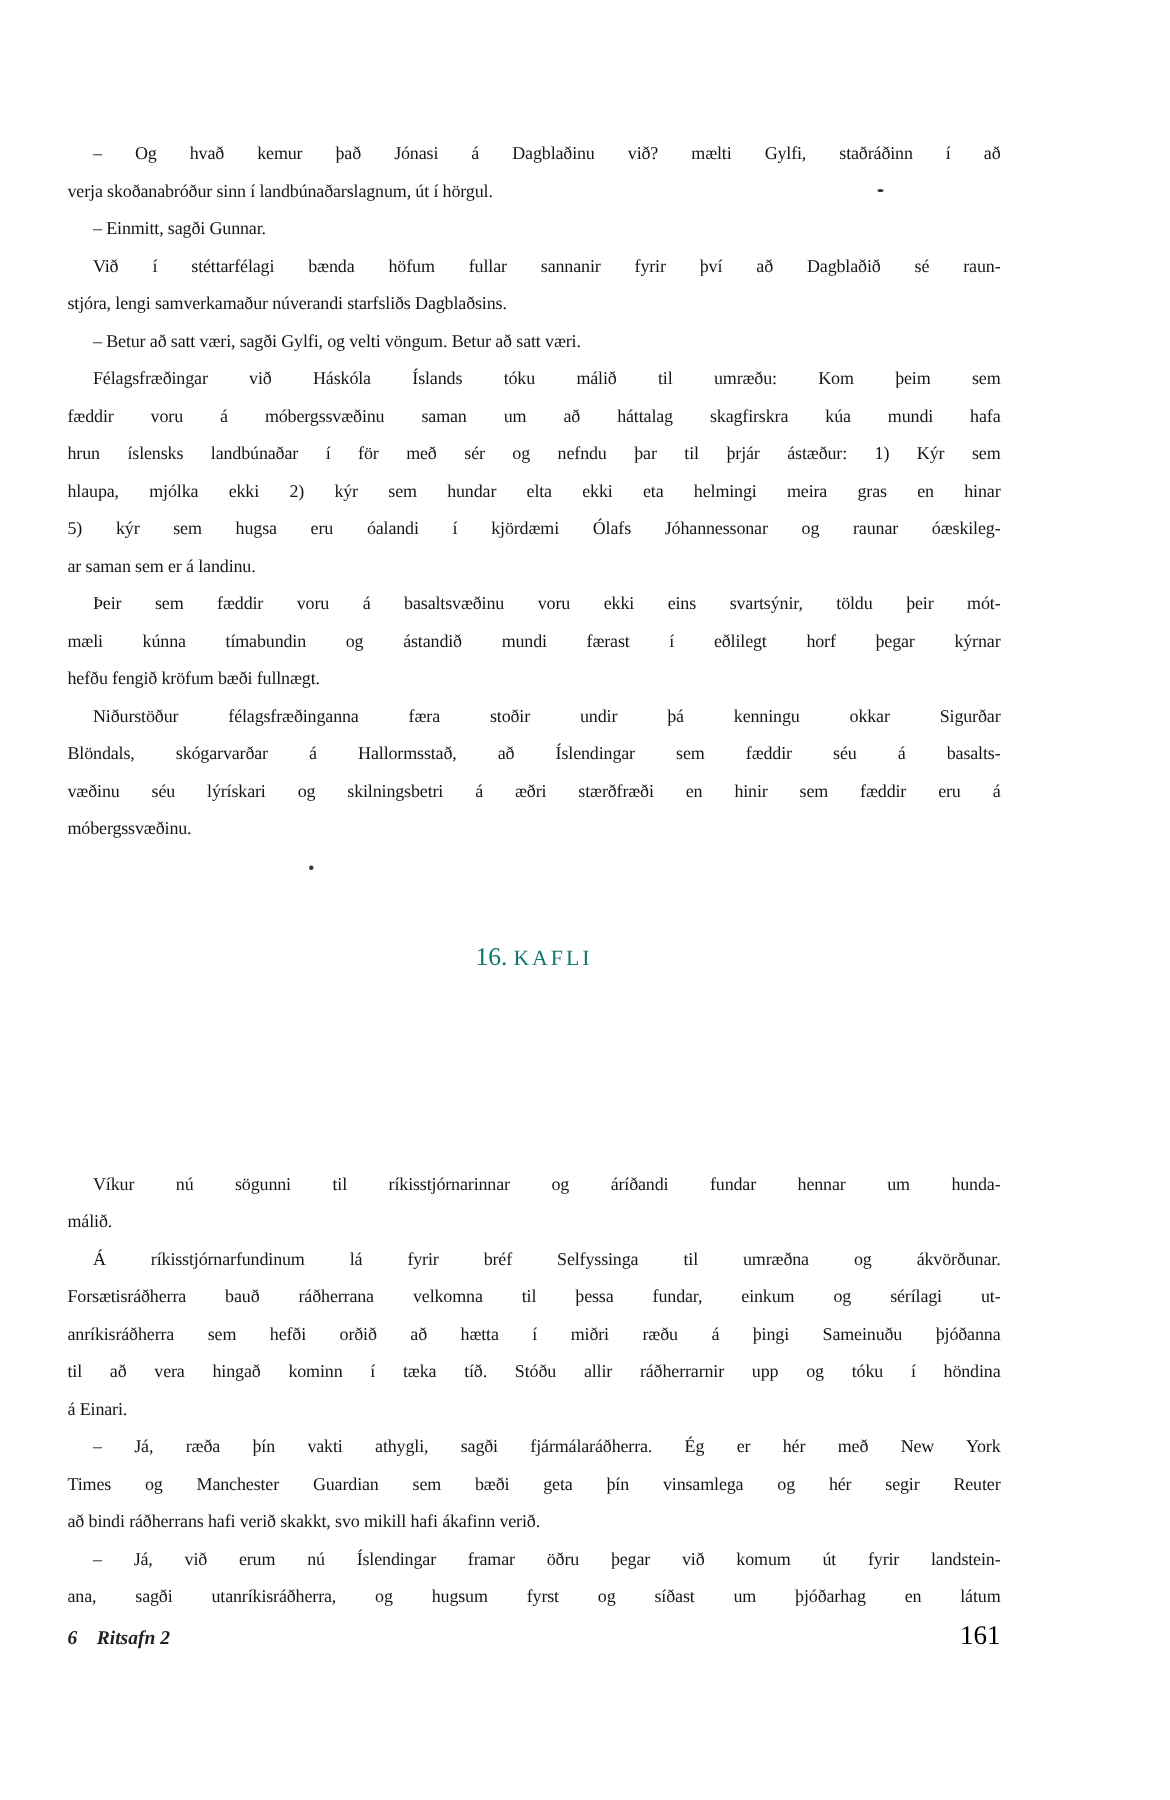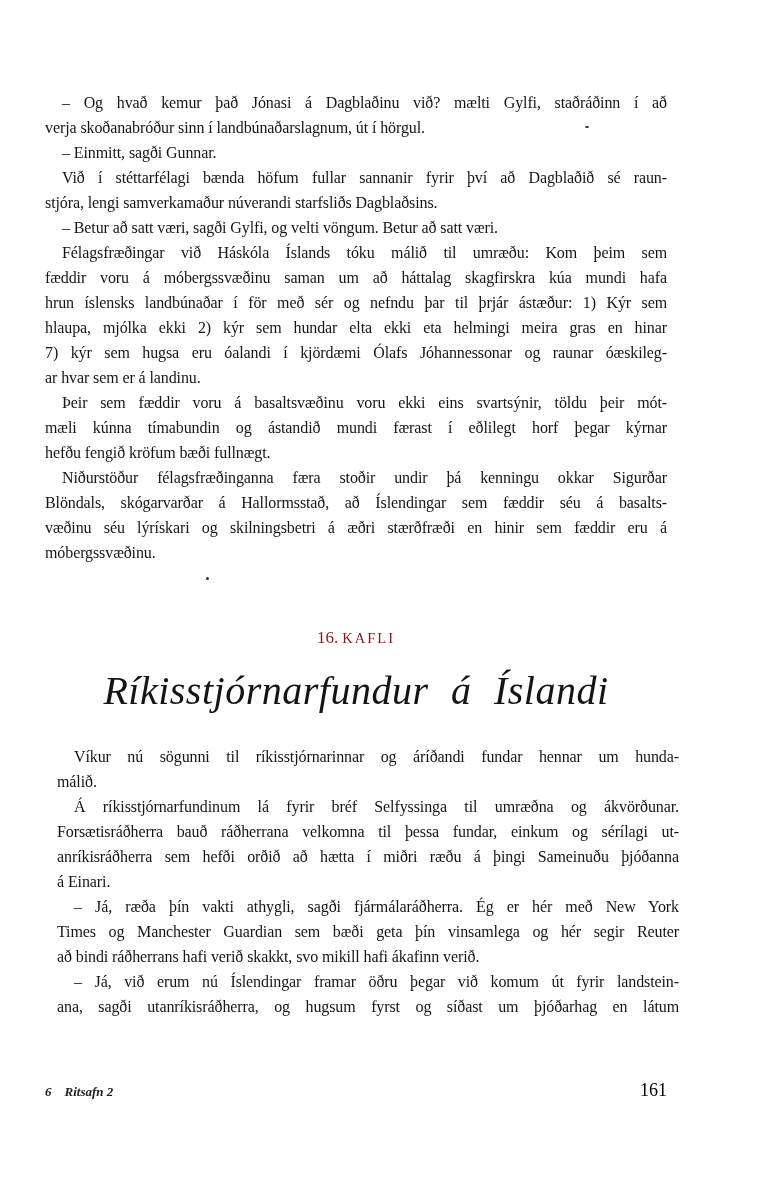--- a/index.html
+++ b/index.html
@@ -11,42 +11,42 @@
     color:#151515;
     overflow:hidden;
     margin:0 auto;
   }
   .textblock{
     position:absolute;
     left:45px;
     width:622px;
   }
   #body-top{top:90px;}
-  #body-bottom{top:744px;margin-left:12px;}
+  #body-bottom{top:777px;}
   .line{
-    font-size:16px;
+    font-size:12px;
     line-height:25px;
     letter-spacing:-0.1px;
     text-align:justify;
     text-align-last:justify;
     white-space:nowrap;
     height:25px;
   }
   .line.end{
     text-align-last:left;
   }
   .line.indent{
     text-indent:17px;
   }
   #chapter-kicker{
     position:absolute;
     top:628px;left:45px;width:622px;
     text-align:center;
     font-size:17px;
-    color:#7f1d1d;
+    color:#0f766e;
   }
   #chapter-kicker .kicker-label{
     font-size:14.5px;
     letter-spacing:2px;
     margin-left:4px;
   }
   #chapter-title{
     position:absolute;
     top:668px;left:45px;width:622px;
     text-align:center;
@@ -93,41 +93,41 @@
       <div class="line indent">– Og hvað kemur það Jónasi á Dagblaðinu við? mælti Gylfi, staðráðinn í að</div>
       <div class="line end">verja skoðanabróður sinn í landbúnaðarslagnum, út í hörgul.</div>
       <div class="line indent end">– Einmitt, sagði Gunnar.</div>
       <div class="line indent">Við í stéttarfélagi bænda höfum fullar sannanir fyrir því að Dagblaðið sé raun-</div>
       <div class="line end">stjóra, lengi samverkamaður núverandi starfsliðs Dagblaðsins.</div>
       <div class="line indent end">– Betur að satt væri, sagði Gylfi, og velti vöngum. Betur að satt væri.</div>
       <div class="line indent">Félagsfræðingar við Háskóla Íslands tóku málið til umræðu: Kom þeim sem</div>
       <div class="line">fæddir voru á móbergssvæðinu saman um að háttalag skagfirskra kúa mundi hafa</div>
       <div class="line">hrun íslensks landbúnaðar í för með sér og nefndu þar til þrjár ástæður: 1) Kýr sem</div>
       <div class="line">hlaupa, mjólka ekki 2) kýr sem hundar elta ekki eta helmingi meira gras en hinar</div>
-      <div class="line">7) kýr sem hugsa eru óalandi í kjördæmi Ólafs Jóhannessonar og raunar óæskileg-</div>
-      <div class="line end">ar hvar sem er á landinu.</div>
+      <div class="line">5) kýr sem hugsa eru óalandi í kjördæmi Ólafs Jóhannessonar og raunar óæskileg-</div>
+      <div class="line end">ar saman sem er á landinu.</div>
       <div class="line indent">Þeir sem fæddir voru á basaltsvæðinu voru ekki eins svartsýnir, töldu þeir mót-</div>
       <div class="line">mæli kúnna tímabundin og ástandið mundi færast í eðlilegt horf þegar kýrnar</div>
       <div class="line end">hefðu fengið kröfum bæði fullnægt.</div>
       <div class="line indent">Niðurstöður félagsfræðinganna færa stoðir undir þá kenningu okkar Sigurðar</div>
       <div class="line">Blöndals, skógarvarðar á Hallormsstað, að Íslendingar sem fæddir séu á basalts-</div>
       <div class="line">væðinu séu lýrískari og skilningsbetri á æðri stærðfræði en hinir sem fæddir eru á</div>
       <div class="line end">móbergssvæðinu.</div>
     </div>
 
   <div id="chapter-kicker"><span class="kicker-number">16.</span><span class="kicker-label">KAFLI</span></div>
 
-  <div id="chapter-title">Ríkisstjórnarfundur á Íslandi</div>
 
   <div id="body-bottom" class="textblock">
       <div class="line indent">Víkur nú sögunni til ríkisstjórnarinnar og áríðandi fundar hennar um hunda-</div>
       <div class="line end">málið.</div>
       <div class="line indent">Á ríkisstjórnarfundinum lá fyrir bréf Selfyssinga til umræðna og ákvörðunar.</div>
       <div class="line">Forsætisráðherra bauð ráðherrana velkomna til þessa fundar, einkum og sérílagi ut-</div>
       <div class="line">anríkisráðherra sem hefði orðið að hætta í miðri ræðu á þingi Sameinuðu þjóðanna</div>
+      <div class="line">til að vera hingað kominn í tæka tíð. Stóðu allir ráðherrarnir upp og tóku í höndina</div>
       <div class="line end">á Einari.</div>
       <div class="line indent">– Já, ræða þín vakti athygli, sagði fjármálaráðherra. Ég er hér með New York</div>
       <div class="line">Times og Manchester Guardian sem bæði geta þín vinsamlega og hér segir Reuter</div>
       <div class="line end">að bindi ráðherrans hafi verið skakkt, svo mikill hafi ákafinn verið.</div>
       <div class="line indent">– Já, við erum nú Íslendingar framar öðru þegar við komum út fyrir landstein-</div>
       <div class="line">ana, sagði utanríkisráðherra, og hugsum fyrst og síðast um þjóðarhag en látum</div>
     </div>
 
   <div id="footer">
     <div id="footer-left"><span class="sig">6</span><span>Ritsafn 2</span></div>

